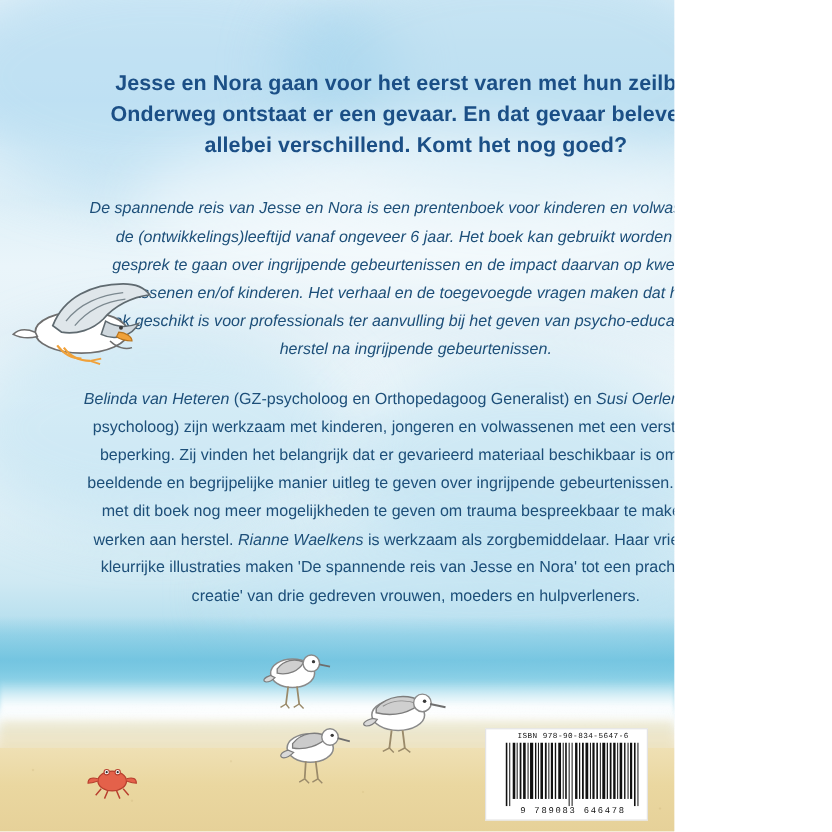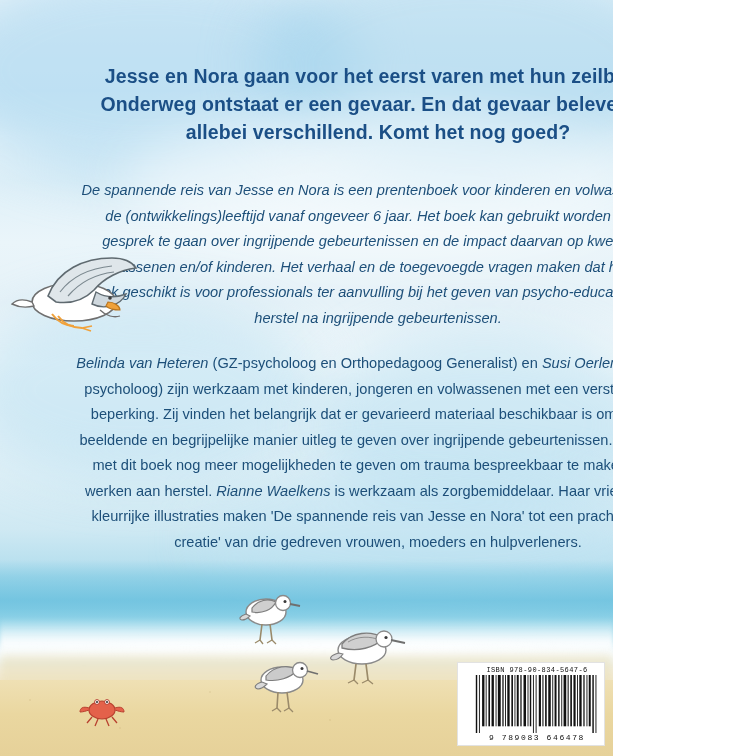--- a/index.html
+++ b/index.html
@@ -163,21 +163,21 @@
   .bird-b { left: 322px; top: 620px; width: 86px; height: 70px; }
   .bird-c { left: 248px; top: 652px; width: 72px; height: 66px; }
 
   .crab { position: absolute; left: 78px; top: 688px; width: 48px; height: 40px; }
   .starfish { position: absolute; left: 528px; top: 700px; width: 44px; height: 42px; }
   .shell { position: absolute; left: 676px; top: 708px; width: 30px; height: 24px; }
 
   
   .barcode-box {
     position: absolute;
-    right: 8px;
+    right: 24px;
     bottom: 10px;
     width: 148px;
     height: 84px;
     background: #ffffff;
     border: 1px solid #e2e2e2;
     padding: 3px 4px 2px 16px;
     box-sizing: border-box;
     display: flex;
     flex-direction: column;
   }

